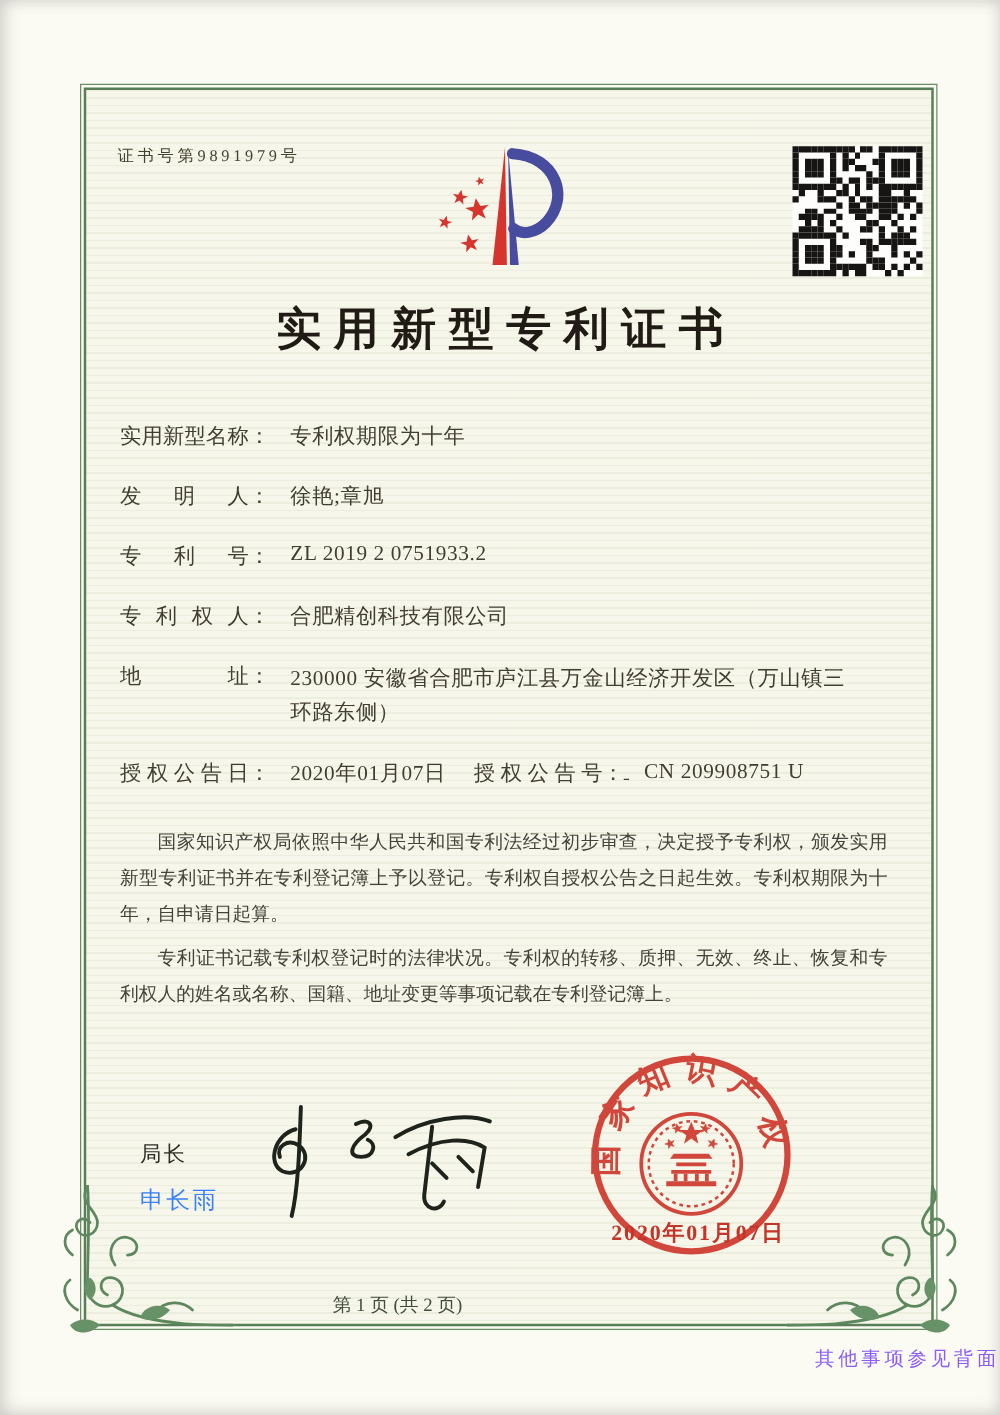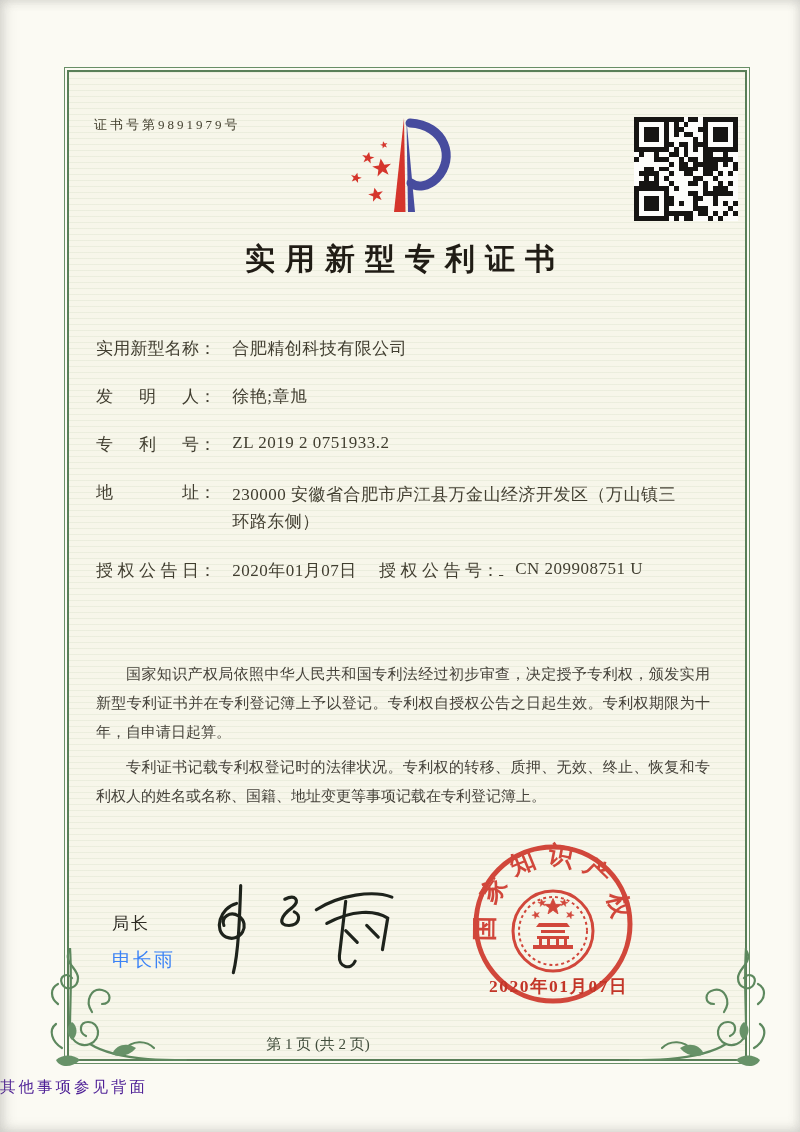--- a/index.html
+++ b/index.html
@@ -25,42 +25,42 @@
   .flourish{position:absolute;z-index:6;}
   
   .cert-number{position:absolute;left:94px;top:116px;font-size:13px;letter-spacing:3px;color:#44412f;z-index:10;}
   .logo{position:absolute;left:331px;top:104px;width:140px;height:120px;z-index:10;}
   .qr{position:absolute;left:634px;top:117px;width:104px;height:104px;background:#fdfdfb;
       display:grid;grid-template-columns:repeat(21,1fr);grid-template-rows:repeat(21,1fr);z-index:10;}
   .qr i{display:block;}
   .qr i.on{background:#161513;}
   .title{
     position:absolute;left:0;top:239px;width:800px;text-align:center;
-    font-size:30px;font-weight:600;letter-spacing:10px;text-indent:10px;color:#201c15;z-index:10;
+    font-size:36px;font-weight:600;letter-spacing:10px;text-indent:10px;color:#201c15;z-index:10;
   }
   
   .fields{position:absolute;left:96px;top:337px;width:618px;font-size:17px;color:#413e30;z-index:10;}
   .row{margin-bottom:24px;min-height:24px;}
   .lbl{display:inline-block;width:103px;text-align:justify;text-align-last:justify;vertical-align:top;}
   .colon{display:inline-block;vertical-align:top;}
   .val{display:inline-block;margin-left:12px;vertical-align:top;letter-spacing:.5px;}
   .val-addr{width:445px;line-height:27px;}
   .grant-group2{display:inline-block;margin-left:18px;text-decoration:underline;}
   
   .paras{position:absolute;left:96px;top:660px;width:614px;z-index:10;
          font-size:15px;line-height:29px;text-align:justify;color:#45423a;}
   .paras p{margin:0 0 6px 0;text-indent:2em;}
   
   .signer-title{position:absolute;left:112px;top:912px;font-size:17px;color:#2e2b24;letter-spacing:2px;z-index:10;}
   .signer-name{position:absolute;left:112px;top:947px;font-size:19px;color:#3b82f6;letter-spacing:2px;z-index:10;}
   .signature{position:absolute;left:205px;top:876px;z-index:11;}
   .seal{position:absolute;left:470px;top:841px;z-index:11;opacity:.93;}
   .seal-date{position:absolute;left:489px;top:974px;font-size:17.5px;font-weight:700;color:#c33528;letter-spacing:1.5px;z-index:12;}
   .page-footer{position:absolute;left:0;top:1035px;width:636px;text-align:center;font-size:15px;color:#414d3c;z-index:10;}
-  .back-note{position:absolute;left:0;top:1077px;width:800px;text-align:left;font-size:15.5px;color:#4c1d95;letter-spacing:3px;z-index:10;}
+  .back-note{position:absolute;left:0;top:1077px;width:800px;text-align:right;font-size:15.5px;color:#8b5cf6;letter-spacing:3px;z-index:10;}
 </style>
 </head>
 <body>
 
 <div class="page-shadow"></div>
 
 <div class="frame">
   <div class="frame-in"></div>
 </div>
 
@@ -564,29 +564,33 @@
     <i></i>
     <i></i>
     <i></i>
   </div>
 
 <div class="title">实用新型专利证书</div>
 
 <div class="fields">
   <div class="row">
     <span class="lbl">实用新型名称</span><span class="colon">：</span>
-    <span class="val">合肥精创科技有限公司</span>
+    <span class="val">专利权期限为十年</span>
   </div>
   <div class="row">
     <span class="lbl">发明人</span><span class="colon">：</span>
     <span class="val">徐艳;章旭</span>
   </div>
   <div class="row">
     <span class="lbl">专利号</span><span class="colon">：</span>
     <span class="val">ZL 2019 2 0751933.2</span>
+  </div>
+  <div class="row">
+    <span class="lbl">专利权人</span><span class="colon">：</span>
+    <span class="val">合肥精创科技有限公司</span>
   </div>
   <div class="row">
     <span class="lbl">地址</span><span class="colon">：</span>
     <span class="val val-addr">230000 安徽省合肥市庐江县万金山经济开发区（万山镇三环路东侧）</span>
   </div>
   <div class="row">
     <span class="lbl">授权公告日</span><span class="colon">：</span>
     <span class="val">2020年01月07日</span>
     <span class="grant-group2">
       <span class="lbl">授权公告号</span><span class="colon">：</span>

